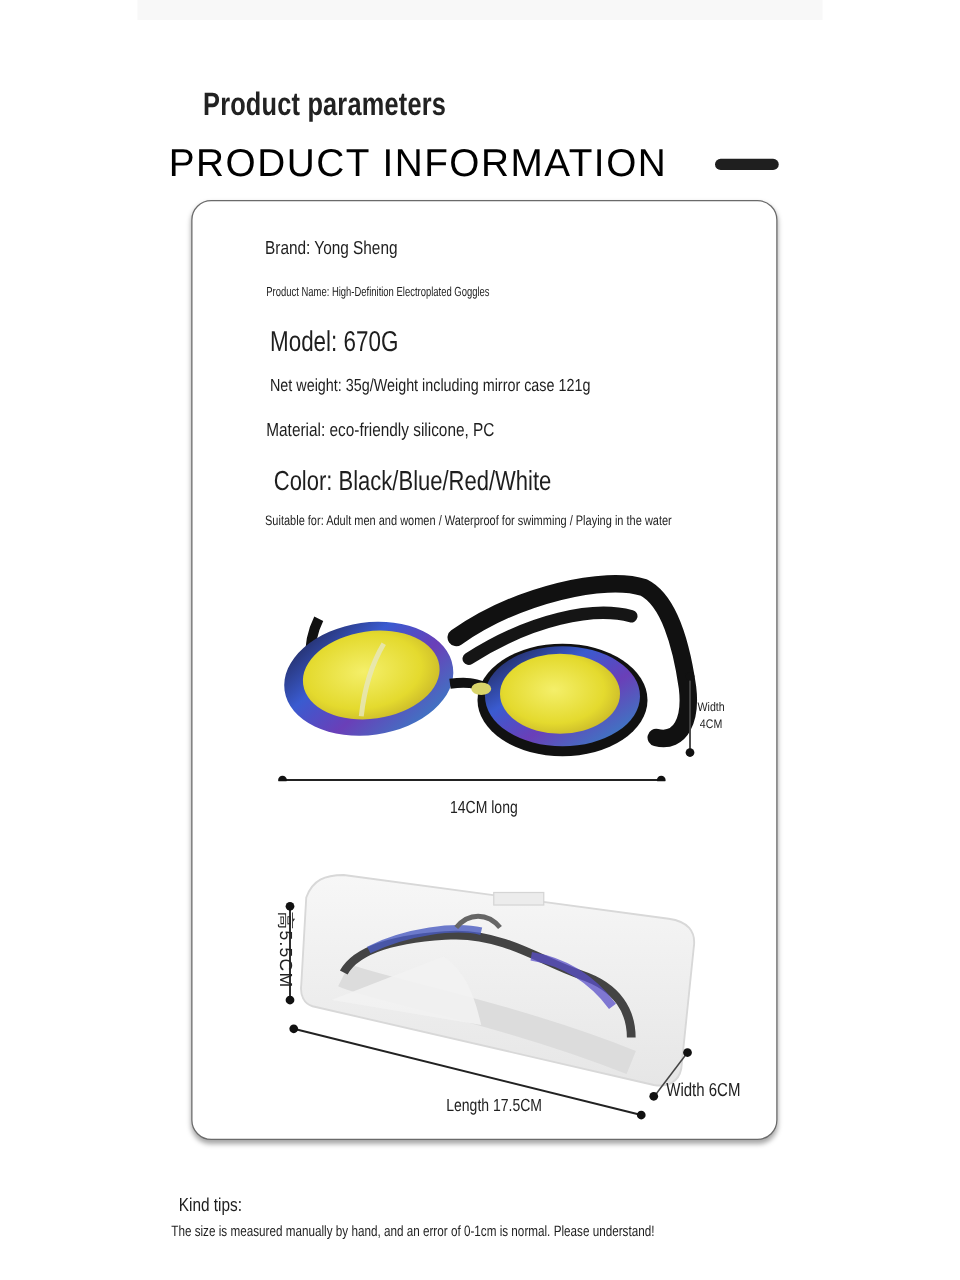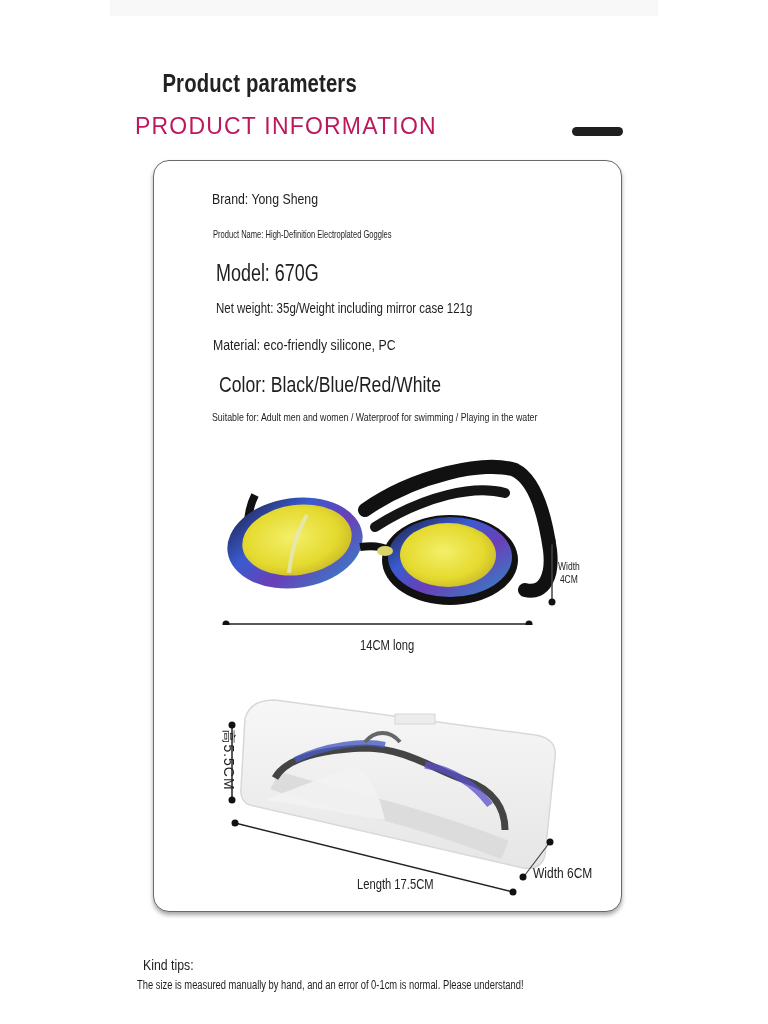--- a/index.html
+++ b/index.html
@@ -16,21 +16,21 @@
       background: #f8f8f8;
     }
     .title-main {
       position: absolute; left: 135px; top: 68px;
       font-size: 26px; font-weight: bold; color: #222;
       transform: scaleX(0.78); letter-spacing: 0.2px;
       white-space: nowrap;
     }
     .title-sub {
       position: absolute; left: 135px; top: 113px;
-      font-size: 23px; font-weight: normal; color: #be185d;
+      font-size: 31px; font-weight: normal; color: #000000;
       letter-spacing: 1.2px; white-space: nowrap;
     }
     .pill {
       position: absolute; left: 572px; top: 127px; width: 51px; height: 9px;
       border-radius: 5px; background: #1f1f1f;
     }
     .card {
       position: absolute; left: 153px; top: 160px; width: 469px; height: 752px;
       border: 1.5px solid #6a6a6a; border-radius: 16px;
       background: #fff;

